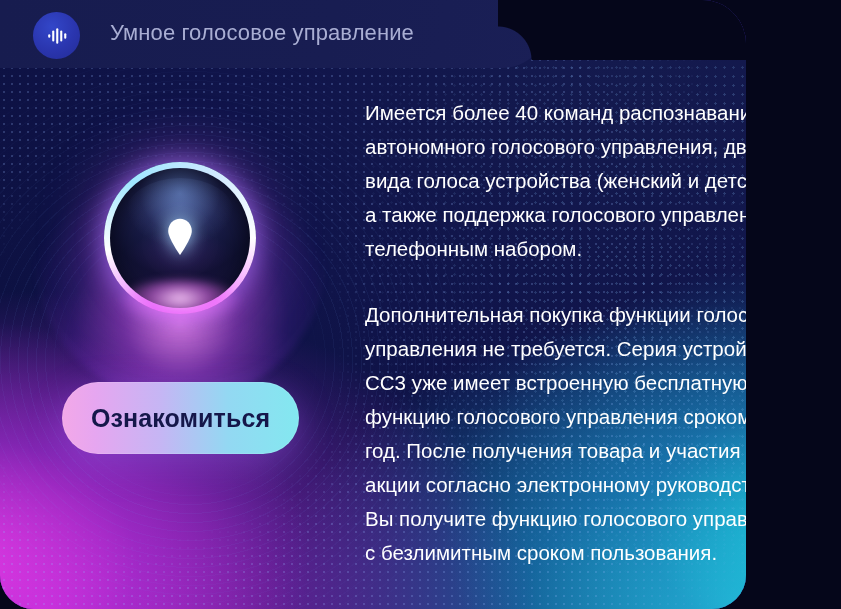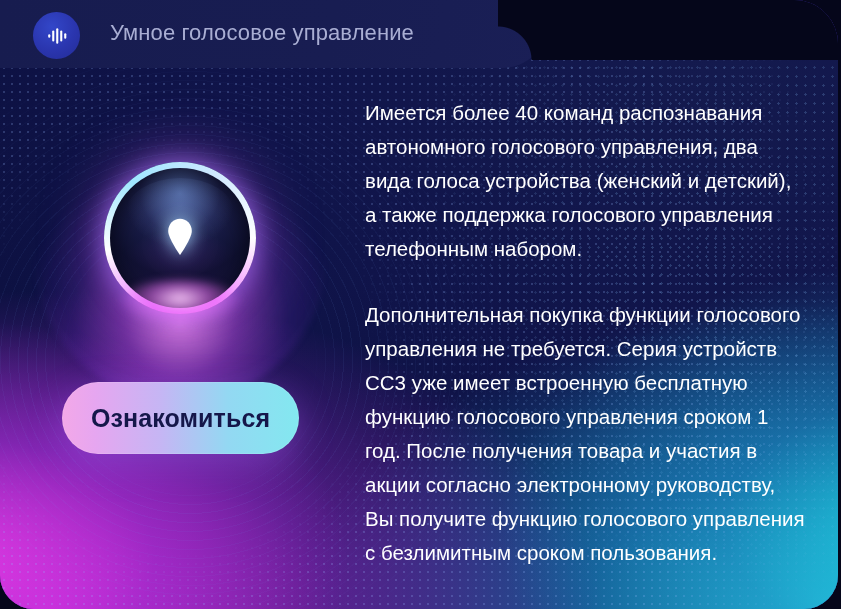--- a/index.html
+++ b/index.html
@@ -3,21 +3,21 @@
 <meta charset="utf-8">
 <style>
   html,body{margin:0;padding:0;background:#05061a;}
   body{width:841px;height:609px;overflow:hidden;
        font-family:"Liberation Sans","DejaVu Sans",sans-serif;}
 
   
   #stage{position:relative;width:841px;height:609px;background:#05061a;overflow:hidden;}
 
   
-  #card{position:absolute;left:0;top:0;width:838px;height:609px;
+  #card{position:absolute;left:0;top:0;width:746px;height:609px;
         border-radius:0 44px 34px 34px;overflow:hidden;
         background:#6d28d9;}
 
   
   .bg-base{position:absolute;inset:0;
       background:
         radial-gradient(120% 95% at 6% 100%,  rgba(214,44,224,.95) 0%, rgba(150,40,200,.55) 28%, rgba(60,30,130,0) 55%),
         radial-gradient(115% 90% at 100% 100%, rgba(40,205,225,.95) 0%, rgba(25,140,200,.60) 26%, rgba(20,60,150,0) 56%),
         radial-gradient(135% 120% at 85% 12%, #141a4e 0%, #10144a 40%, #0d1142 70%),
         linear-gradient(160deg,#141a52 0%,#171b55 35%,#1a2a72 65%,#1b4f97 100%);

